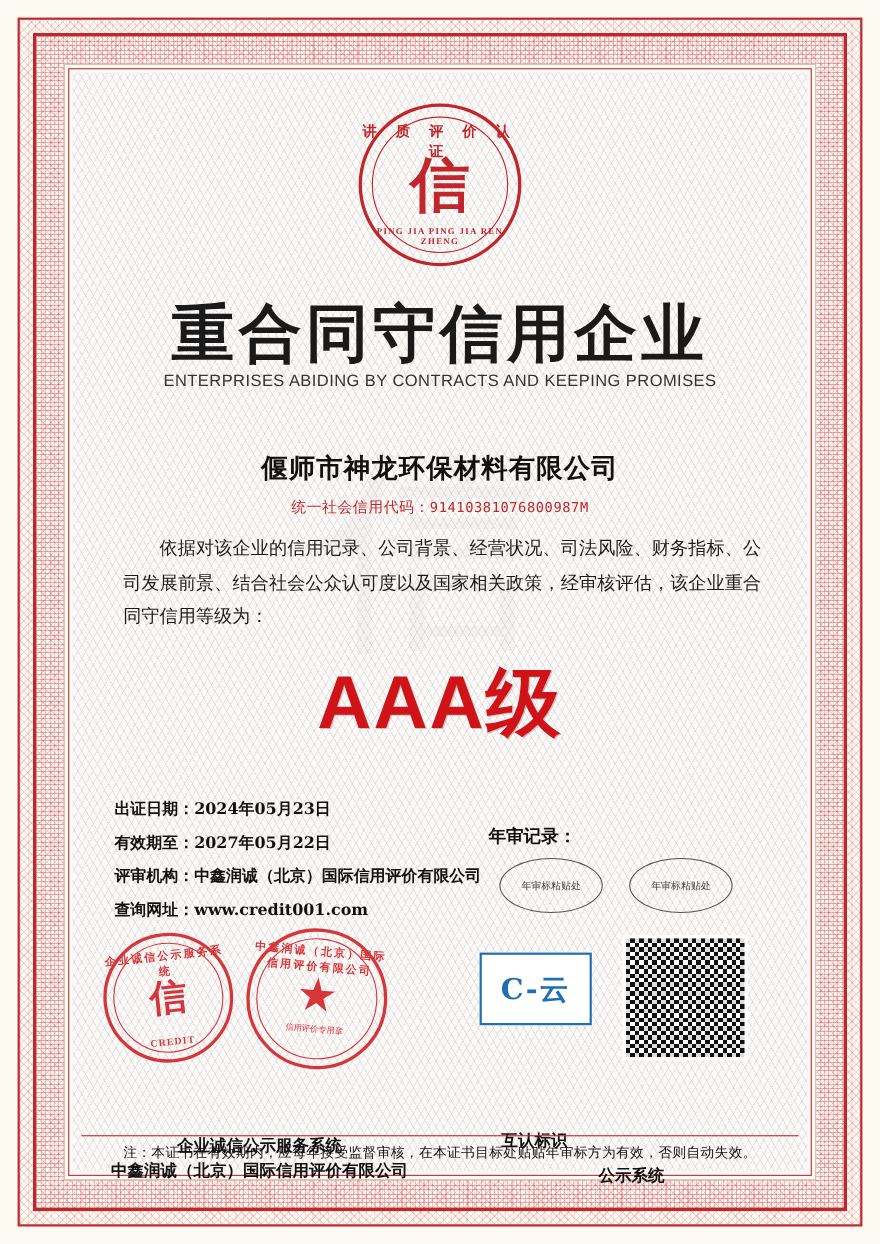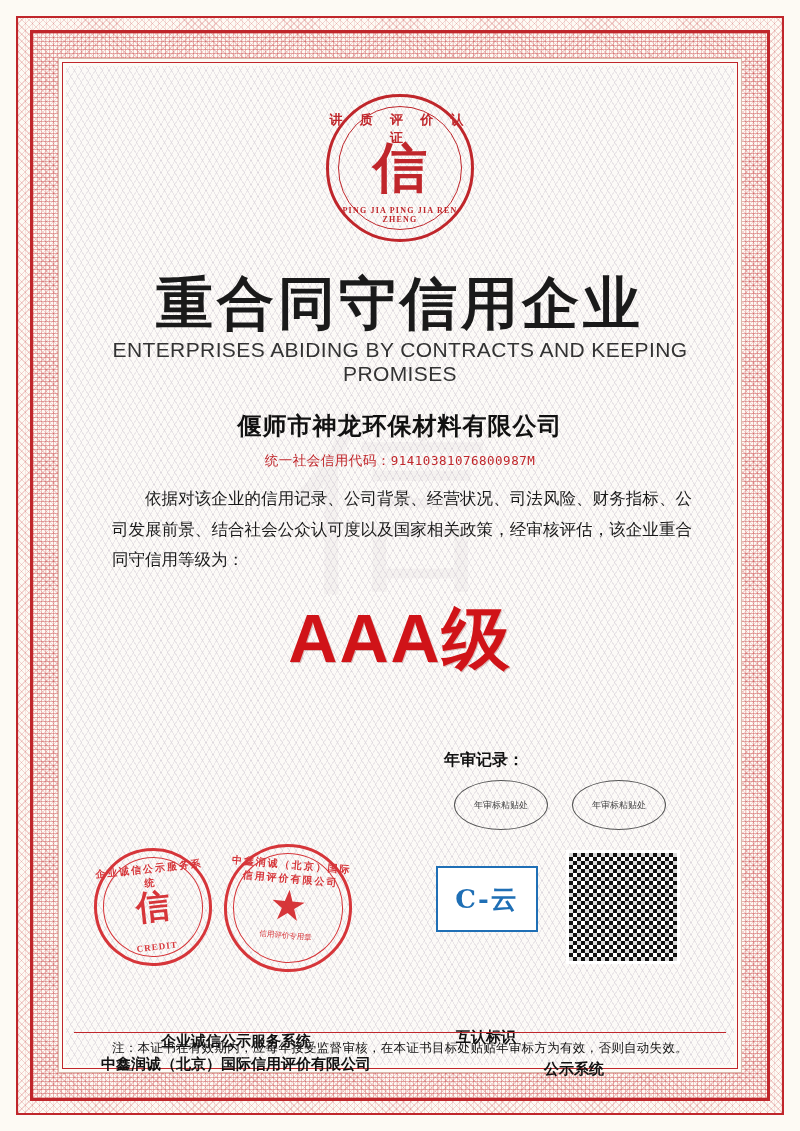--- a/index.html
+++ b/index.html
@@ -144,21 +144,21 @@
     font-size: 57px;
     font-weight: bold;
     color: #1a1a1a;
     letter-spacing: 4px;
   }
   .title-en {
     position: absolute;
     left: 0; right: 0; top: 272px;
     text-align: center;
     font-family: "Liberation Sans", sans-serif;
-    font-size: 21px;
+    font-size: 15px;
     color: #333333;
     letter-spacing: 0.4px;
   }
   .cert-no {
     position: absolute;
     right: 10px; top: 306px;
     font-size: 15px;
     color: #c0262b;
     font-family: "Liberation Sans", sans-serif;
     letter-spacing: 1px;
@@ -432,20 +432,34 @@
 
     <div class="company-name">偃师市神龙环保材料有限公司</div>
     <div class="uscc">
       <span>统一社会信用代码：</span><span class="value">91410381076800987M</span>
     </div>
 
     <div class="body-text">依据对该企业的信用记录、公司背景、经营状况、司法风险、财务指标、公司发展前景、结合社会公众认可度以及国家相关政策，经审核评估，该企业重合同守信用等级为：</div>
 
     <div class="grade">AAA级</div>
 
+    <div class="details">
+      <div class="row">
+        <span class="k">出证日期：</span><span class="v">2024年05月23日</span>
+      </div>
+      <div class="row">
+        <span class="k">有效期至：</span><span class="v">2027年05月22日</span>
+      </div>
+      <div class="row">
+        <span class="k">评审机构：</span><span class="v">中鑫润诚（北京）国际信用评价有限公司</span>
+      </div>
+      <div class="row">
+        <span class="k">查询网址：</span><span class="v-mono">www.credit001.com</span>
+      </div>
+    </div>
 
     <div class="annual-title">年审记录：</div>
     <div class="annual-circles">
       <div class="annual-circle">年审标粘贴处</div>
       <div class="annual-circle">年审标粘贴处</div>
     </div>
 
     <div class="seals">
       <div class="seal seal-1">
         <div class="seal-ring"></div>

